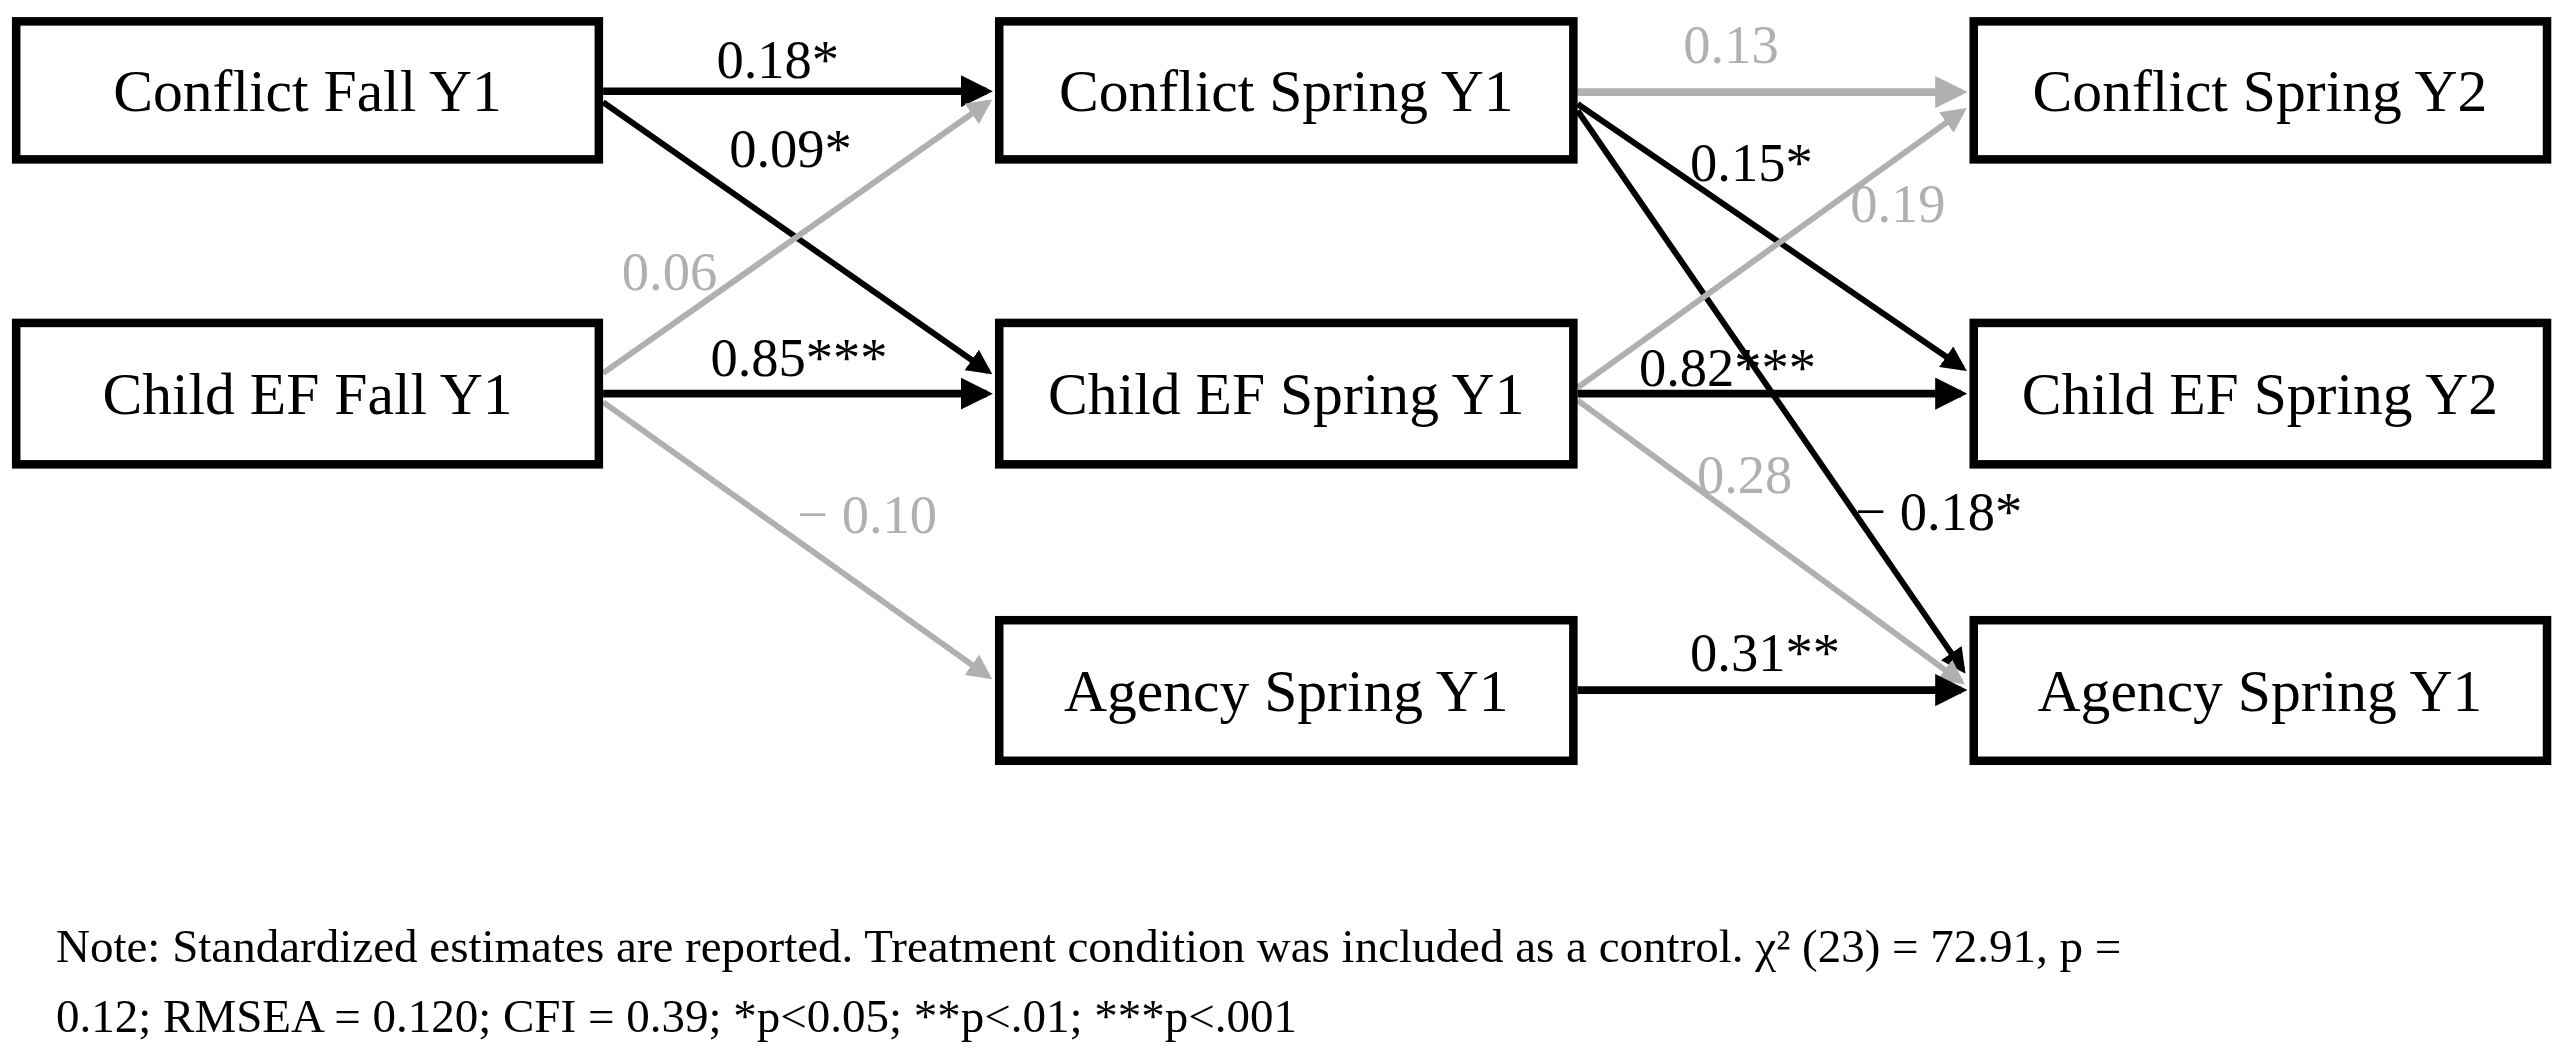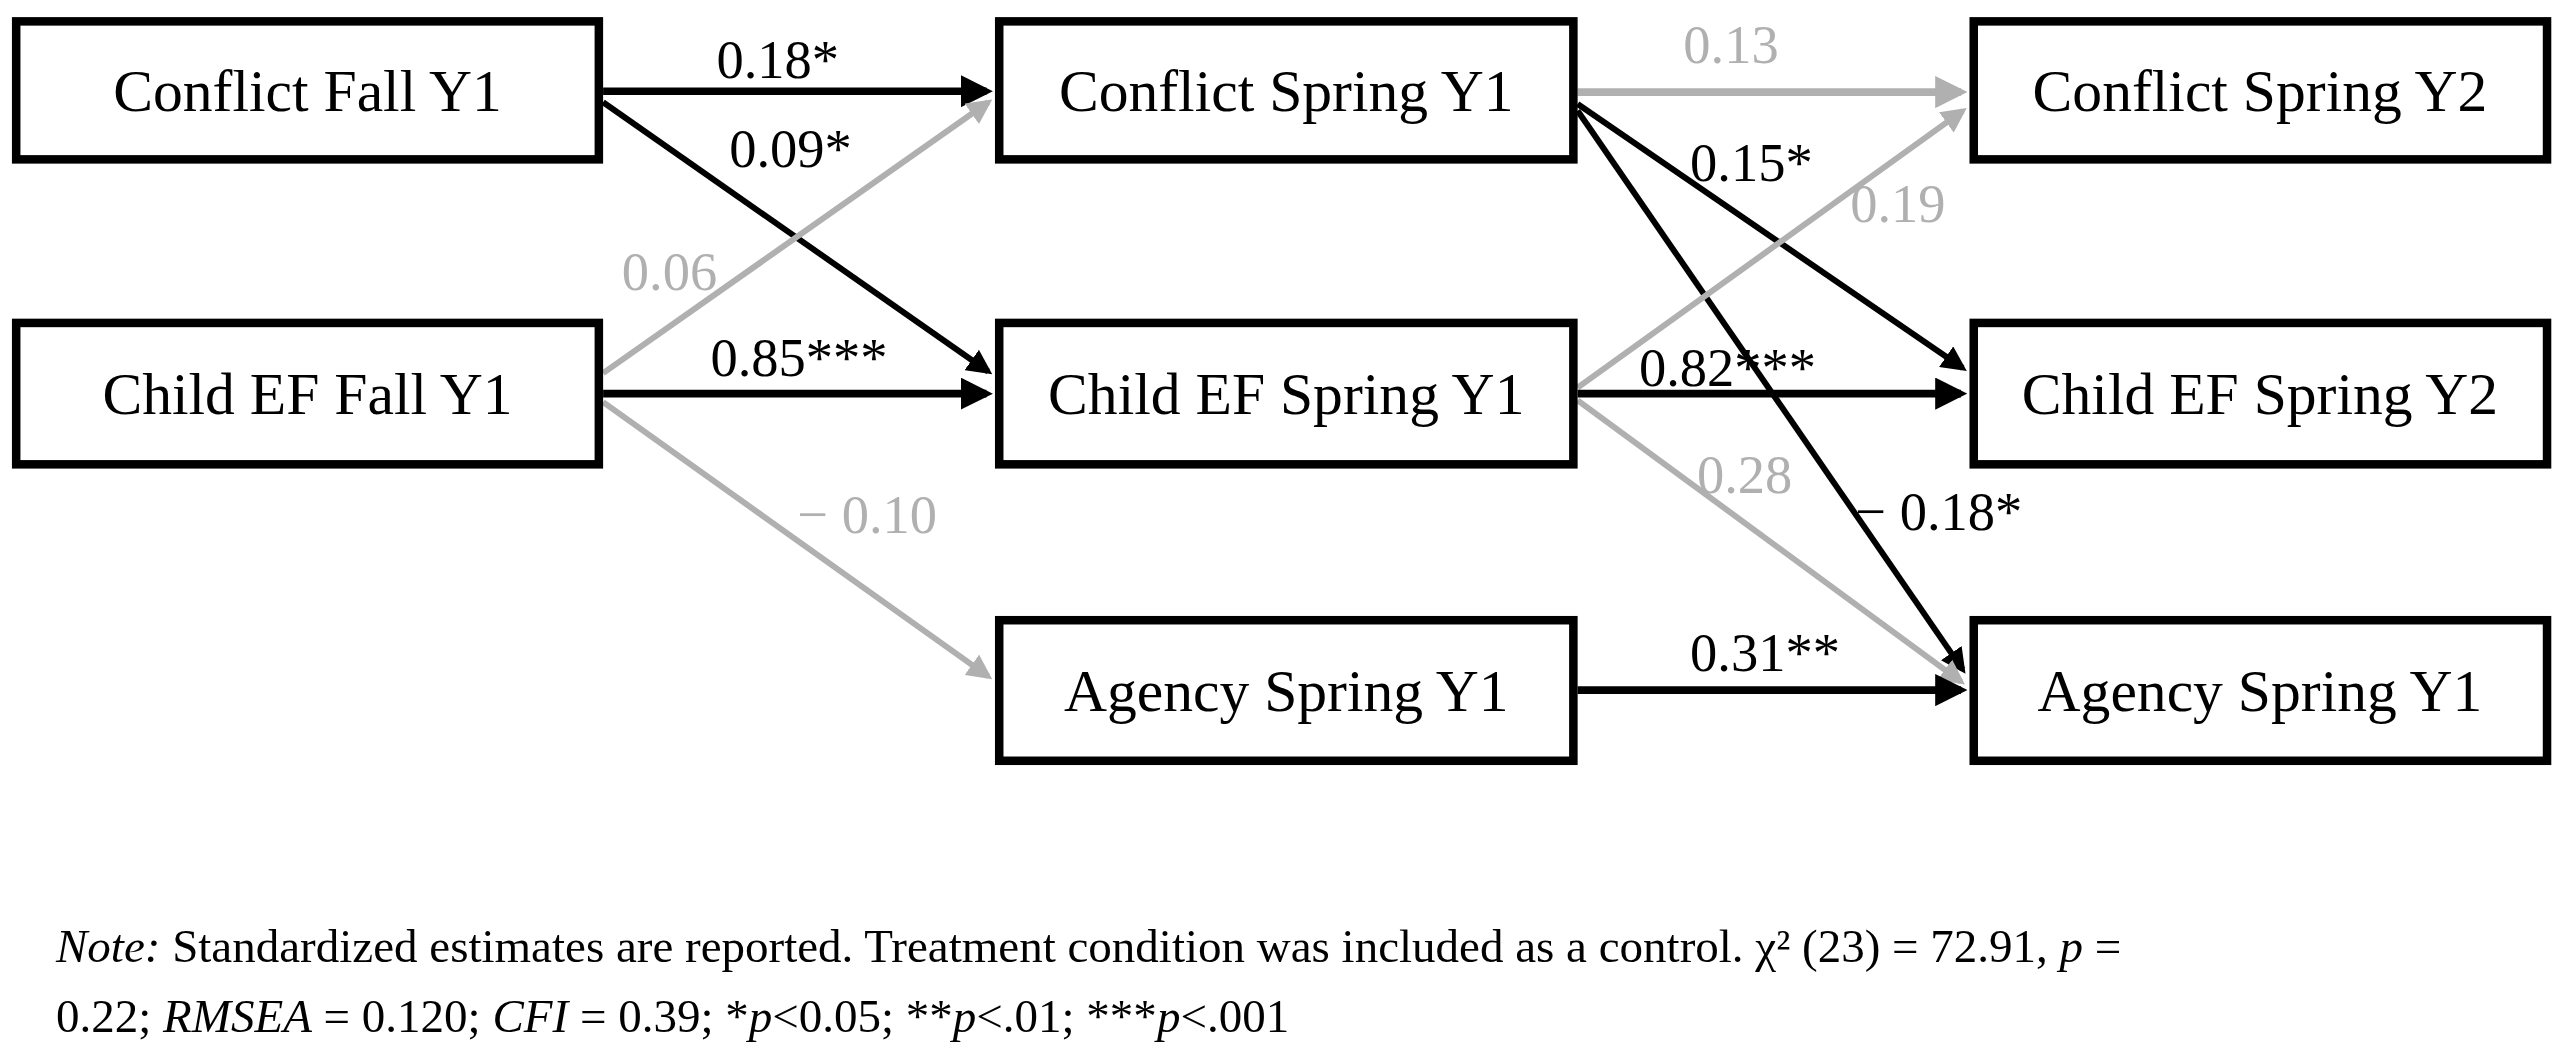--- a/index.html
+++ b/index.html
@@ -26,21 +26,21 @@
   }
   .note {
     position: absolute;
     left: 56px;
     top: 911px;
     width: 2496px;
     font-size: 47px;
     line-height: 70px;
     color: #000000;
   }
-  .it { font-style: italic; }
+  .it { }
 </style>
 </head>
 <body>
 
 <div class="figure">
 
   <svg class="diagram" width="2576" height="1059" viewBox="0 0 3024 1243">
     <defs>
       <marker id="ah-black" viewBox="0 0 10 10" refX="8" refY="5" markerWidth="4.2" markerHeight="4.2" orient="auto">
         <path d="M0,0 L10,5 L0,10 z" fill="#000000"></path>
@@ -105,17 +105,17 @@
       <text class="node-label" x="2653" y="486">Child EF Spring Y2</text>
     </g>
     <g>
       <rect class="node-box" x="2317" y="728" width="673" height="165"></rect>
       <text class="node-label" x="2653" y="834">Agency Spring Y1</text>
     </g>
   </svg>
 
   <div class="note">
     <span class="it">Note:</span><span> Standardized estimates are reported. Treatment condition was included as a control. χ² (23) = 72.91, </span><span class="it">p</span><span> =</span><br>
-    <span>0.22; </span><span class="it">RMSEA</span><span> = 0.120; </span><span class="it">CFI</span><span> = 0.39; *</span><span class="it">p</span><span>&lt;0.05; **</span><span class="it">p</span><span>&lt;.01; ***</span><span class="it">p</span><span>&lt;.001</span>
+    <span>0.12; </span><span class="it">RMSEA</span><span> = 0.120; </span><span class="it">CFI</span><span> = 0.39; *</span><span class="it">p</span><span>&lt;0.05; **</span><span class="it">p</span><span>&lt;.01; ***</span><span class="it">p</span><span>&lt;.001</span>
   </div>
 
 </div>
 
 
 </body></html>

